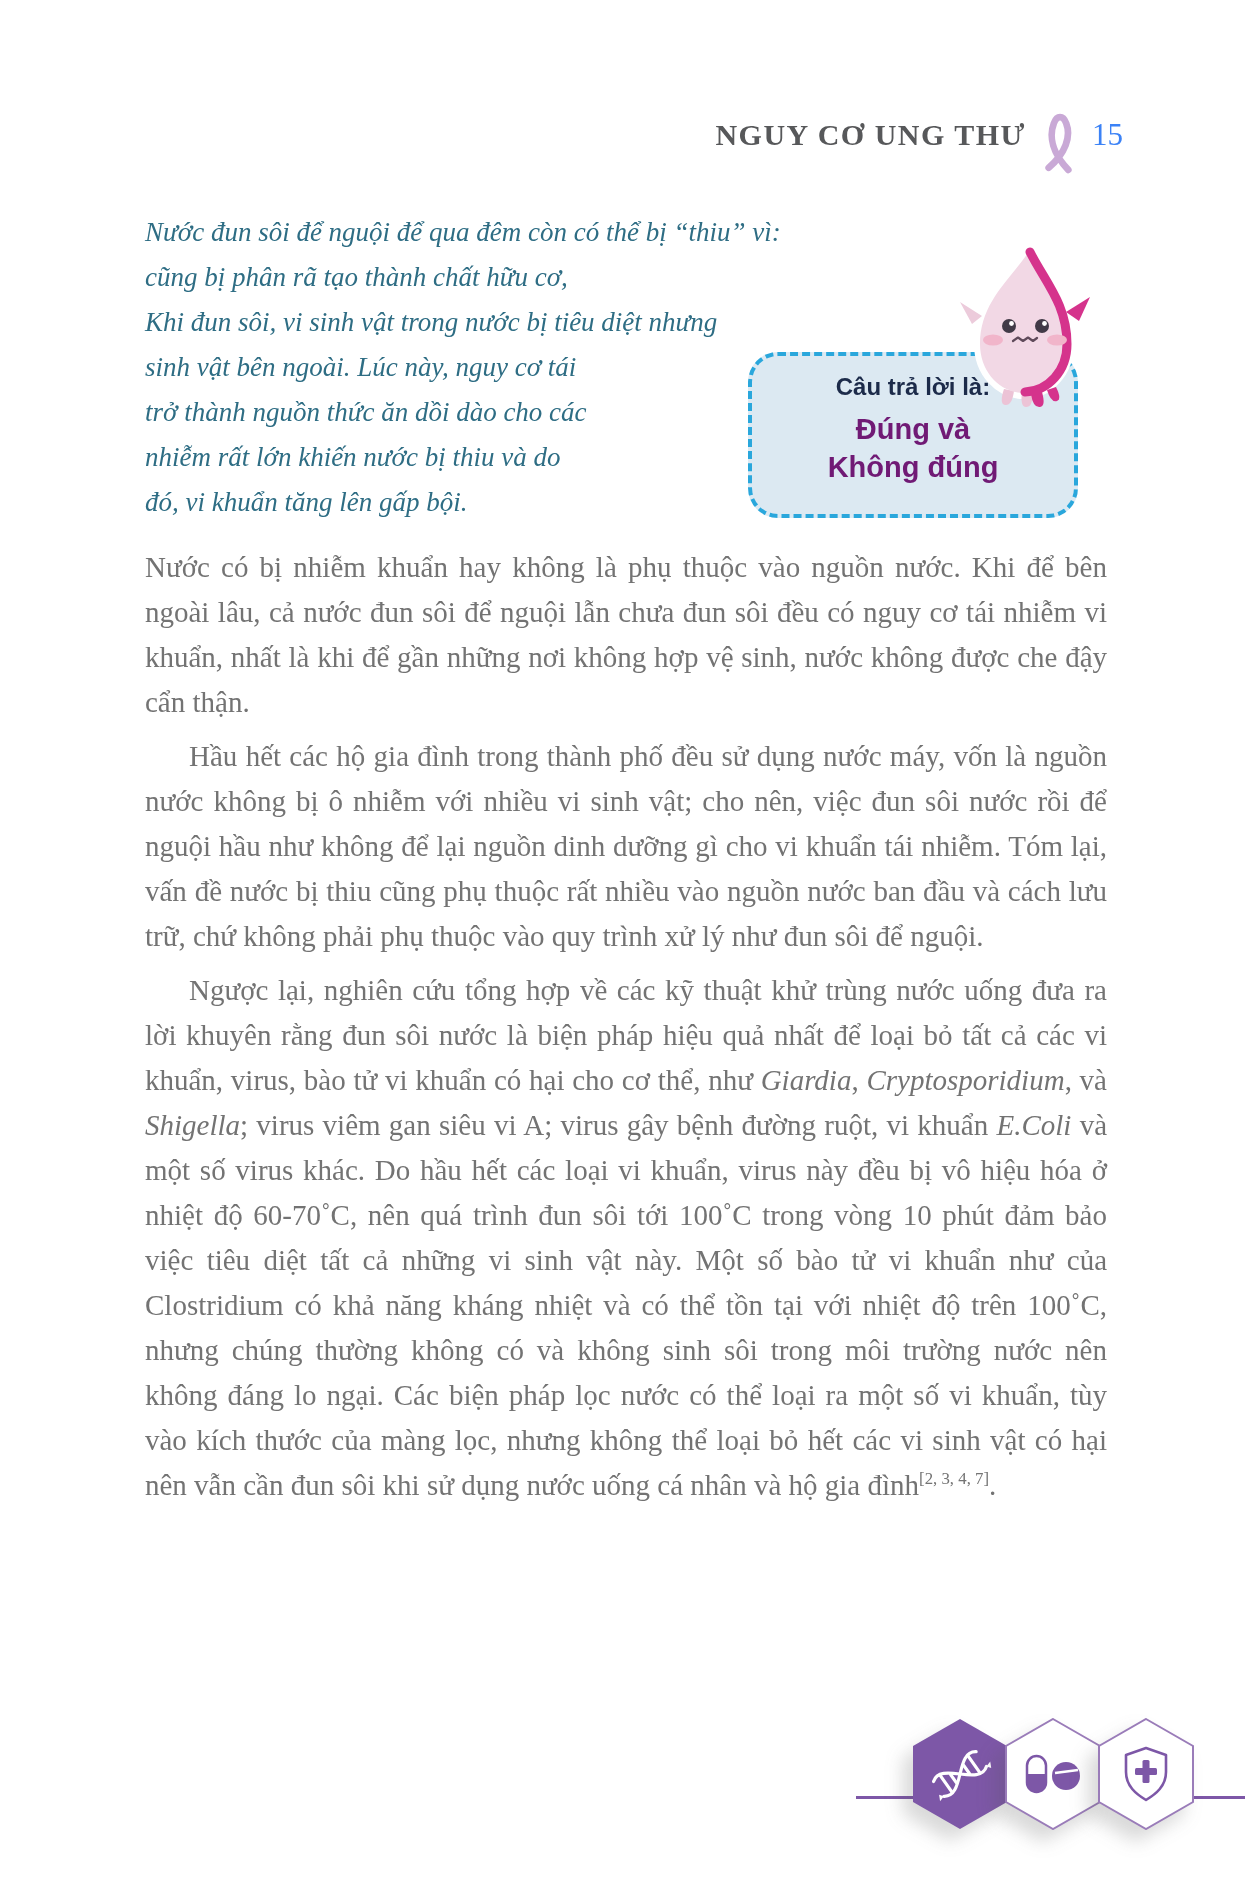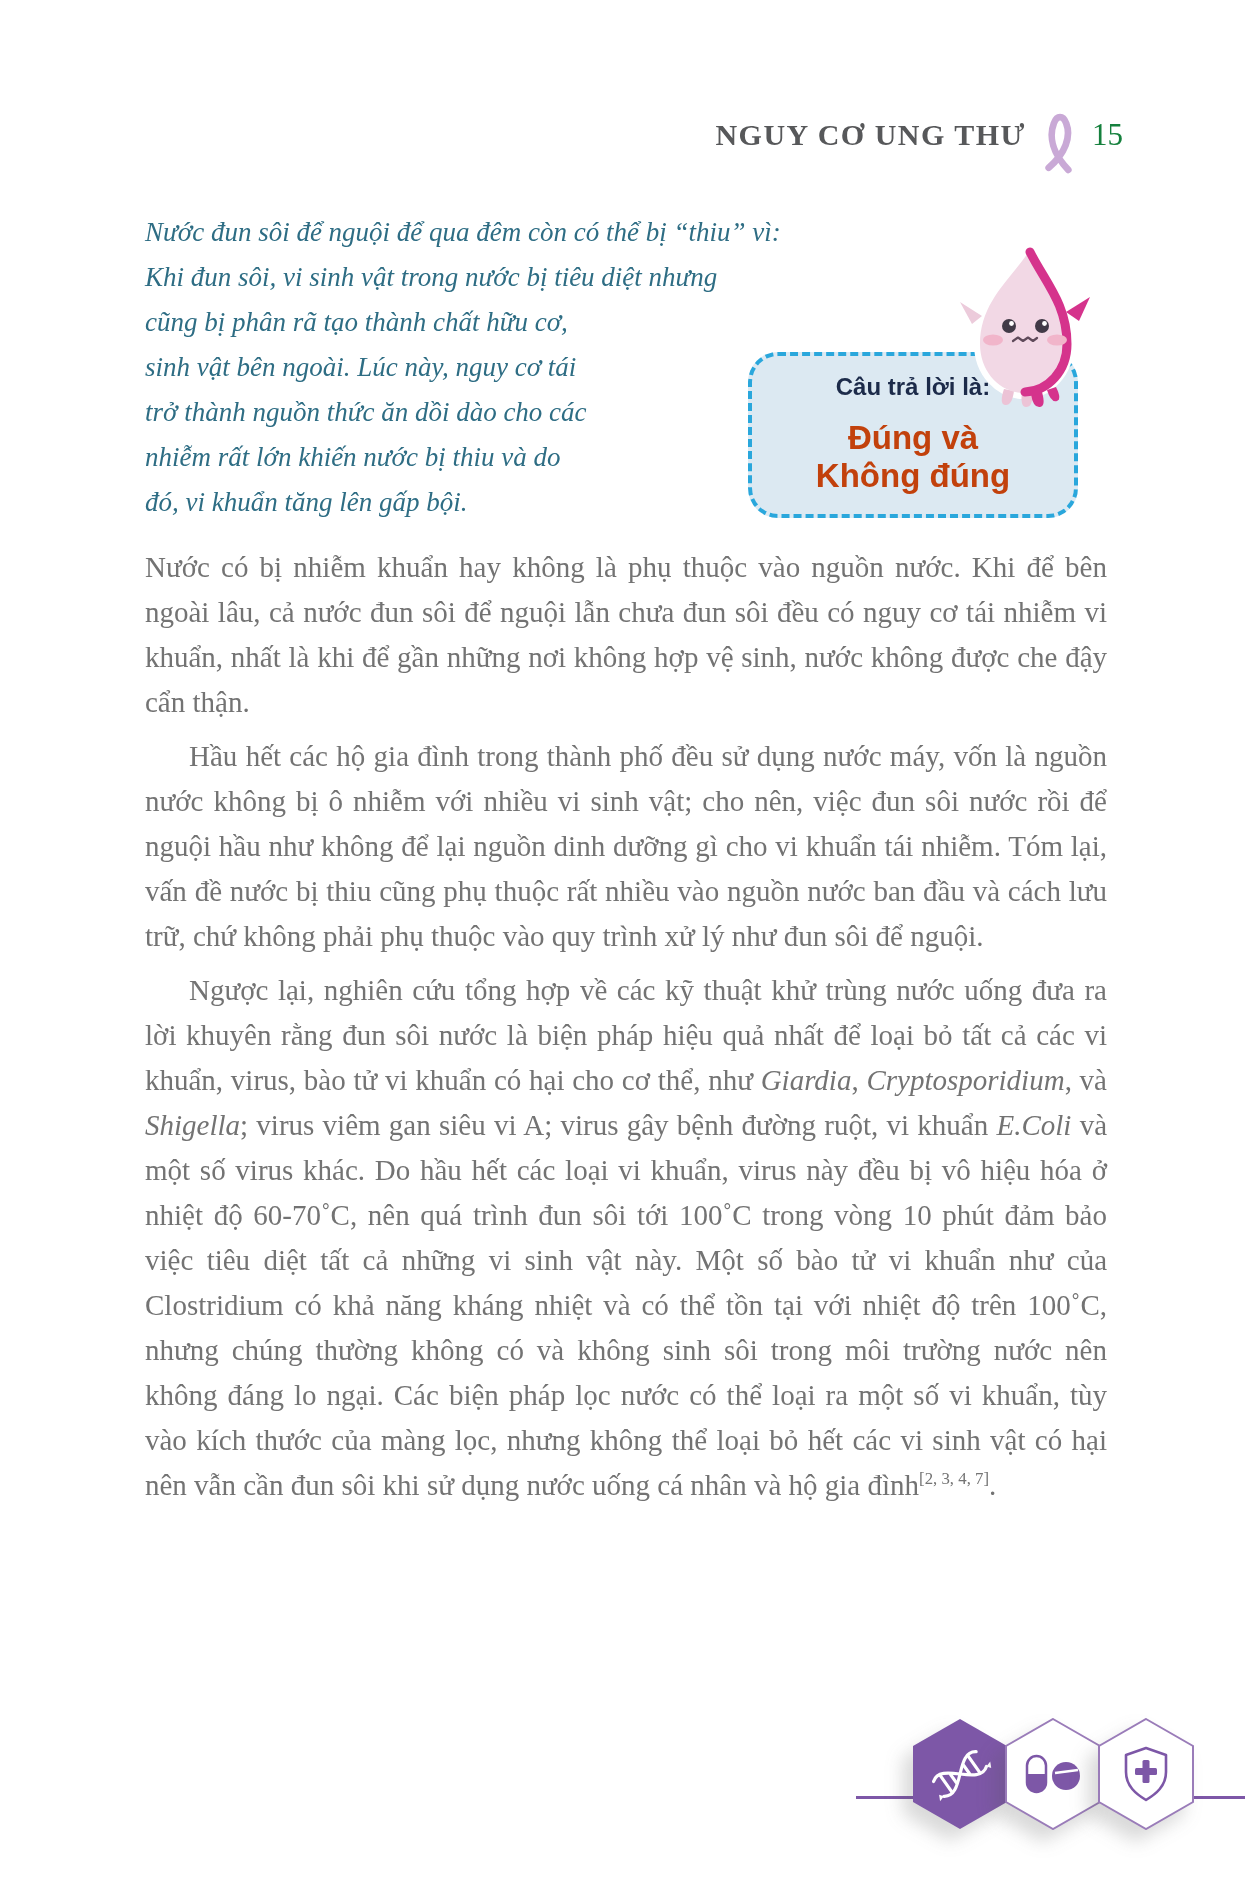--- a/index.html
+++ b/index.html
@@ -10,39 +10,39 @@
   
   .header{
     position:absolute;top:96px;right:122px;display:flex;align-items:center;gap:10px;
   }
   .header-title{
     font-family:"Liberation Serif","DejaVu Serif",serif;
     font-size:30px;color:#57585a;letter-spacing:1.5px;font-weight:600;
     line-height:60px;
   }
   .ribbon{width:46px;height:64px;margin-top:14px;}
-  .page-number{font-size:31px;color:#15803d;line-height:60px;}
+  .page-number{font-size:31px;color:#3b82f6;line-height:60px;}
   
   .question{
     position:absolute;left:145px;top:210px;z-index:1;
     font-style:italic;color:#2e6d84;font-size:27px;line-height:45px;
     white-space:nowrap;
   }
   
   .answer-box{
     position:absolute;left:748px;top:352px;width:330px;height:166px;z-index:2;
     background:#dce9f2;border:4.5px dashed #2aa7dc;border-radius:30px;
     box-sizing:border-box;text-align:center;
     font-family:"Liberation Sans","DejaVu Sans",sans-serif;
   }
   .answer-label{
     margin-top:16px;font-size:24px;font-weight:bold;color:#1c2b4a;line-height:30px;
   }
   .answer-text{
-    font-size:33px;font-weight:bold;color:#c2410c;line-height:38px;margin-top:17px;
+    font-size:29px;font-weight:bold;color:#701a75;line-height:38px;margin-top:8px;
   }
   
   .mascot{position:absolute;left:948px;top:240px;width:150px;height:178px;z-index:3;}
   
   .body-text{
     position:absolute;left:145px;top:545px;width:962px;
     font-size:29px;line-height:45px;color:#737373;text-align:justify;
   }
   .body-text p{margin:0;}
   .body-text p.indent{text-indent:44px;margin-top:9px;}
@@ -67,22 +67,22 @@
   <div class="header">
     <span class="header-title">NGUY CƠ UNG THƯ</span>
     <svg class="ribbon" viewBox="0 0 44 62">
       <path d="M31,58 C16,42 12,26 17,13 C20,5 26,5 29,13 C34,26 28,42 12,56" fill="none" stroke="#c9a9d6" stroke-width="6.5" stroke-linecap="round"></path>
     </svg>
     <span class="page-number">15</span>
   </div>
 
   <div class="question">
     <div>Nước đun sôi để nguội để qua đêm còn có thể bị “thiu” vì:</div>
+    <div>cũng bị phân rã tạo thành chất hữu cơ,</div>
     <div>Khi đun sôi, vi sinh vật trong nước bị tiêu diệt nhưng</div>
-    <div>cũng bị phân rã tạo thành chất hữu cơ,</div>
     <div>sinh vật bên ngoài. Lúc này, nguy cơ tái</div>
     <div>trở thành nguồn thức ăn dồi dào cho các</div>
     <div>nhiễm rất lớn khiến nước bị thiu và do</div>
     <div>đó, vi khuẩn tăng lên gấp bội.</div>
   </div>
 
   <div class="answer-box">
     <div class="answer-label">Câu trả lời là:</div>
     <div class="answer-text">
       <div>Đúng và</div>

